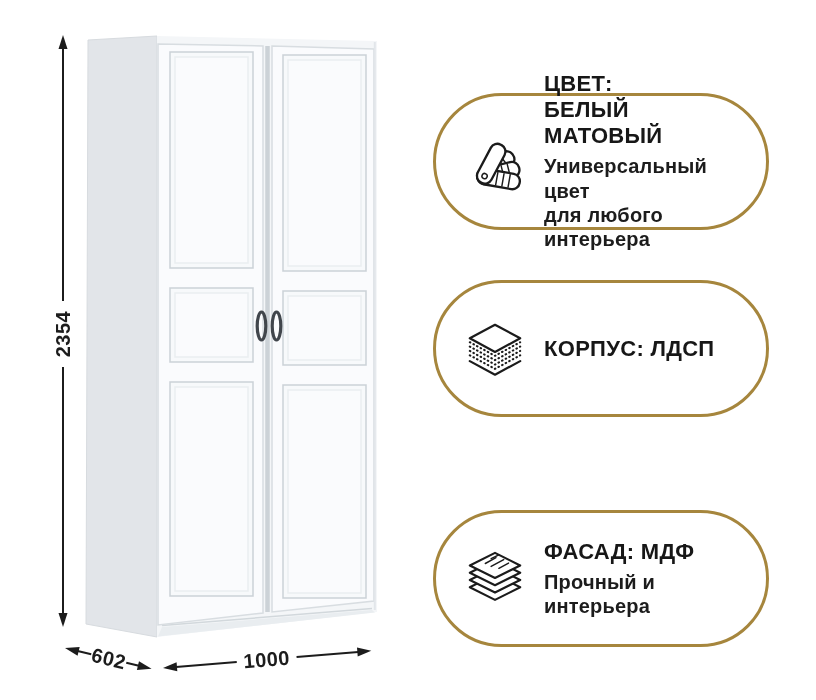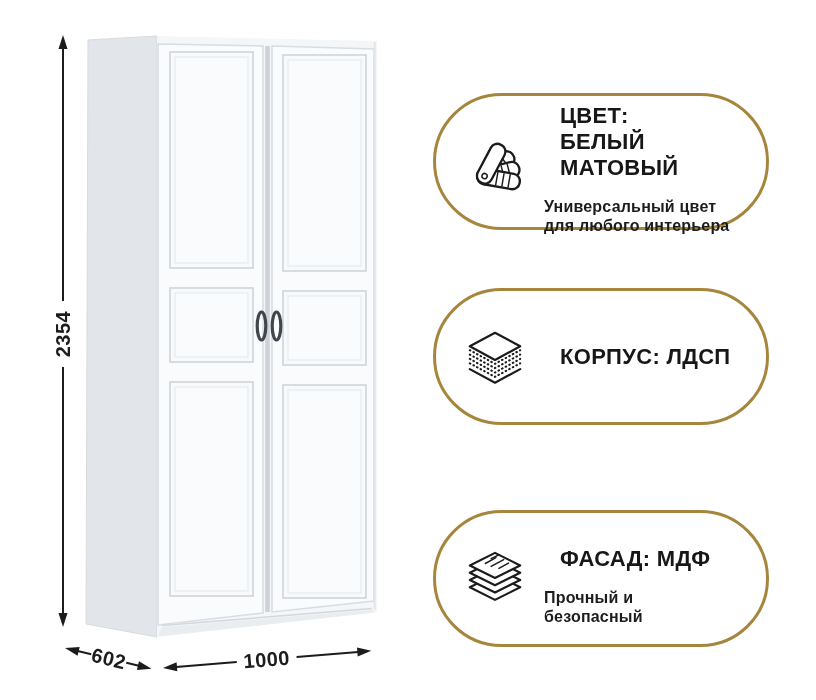--- a/index.html
+++ b/index.html
@@ -16,25 +16,25 @@
   }
   .badge{
     position:absolute;left:433px;width:336px;height:137px;box-sizing:border-box;
     background:#ffffff;border:3.5px solid #a6863d;border-radius:69px;
     display:flex;align-items:center;gap:18px;padding:0 18px 0 28px;
   }
   .badge-icon{flex:0 0 62px;width:62px;height:62px;}
   .badge-icon svg{width:62px;height:62px;display:block;}
   .badge-text{min-width:0;}
   .badge-title{
-    margin:16px;font-size:22px;font-weight:700;line-height:1.18;color:#171717;
+    margin:0;font-size:22px;font-weight:700;line-height:1.18;color:#171717;
     letter-spacing:0.3px;white-space:pre-line;
   }
   .badge-subtitle{
-    margin:5px 0 0 0;font-size:16px;font-weight:600;line-height:1.22;color:#1c1c1c;
+    margin:5px 0 0 0;font-size:20px;font-weight:600;line-height:1.22;color:#1c1c1c;
     letter-spacing:0.2px;white-space:pre-line;
   }
   .icon-stroke{stroke:#1b1b1b;fill:none;stroke-width:2.3;stroke-linejoin:round;stroke-linecap:round;}
   .icon-stroke-thin{stroke:#1b1b1b;fill:none;stroke-width:1.5;stroke-linecap:round;}
   .icon-dotted{stroke:#1b1b1b;fill:none;stroke-width:2.1;stroke-linecap:round;stroke-dasharray:0.6 3.6;}
   .icon-card{stroke:#1b1b1b;fill:#ffffff;stroke-width:2.4;stroke-linejoin:round;}
   .icon-sheet{stroke:#1b1b1b;fill:#ffffff;stroke-width:2.2;stroke-linejoin:round;}
 </style>
 </head>
 <body>
@@ -134,21 +134,21 @@
       </svg>
     </div>
     <div class="badge-text">
       <h3 class="badge-title">ЦВЕТ:
 БЕЛЫЙ МАТОВЫЙ</h3>
       <p class="badge-subtitle">Универсальный цвет
 для любого интерьера</p>
     </div>
   </article>
 
-  <article class="badge" style="top:288px">
+  <article class="badge" style="top:280px">
     <div class="badge-icon">
       <svg viewBox="0 0 64 64">
         <polygon class="icon-stroke" points="32,7 58,21 32,35 6,21"></polygon>
         <path class="icon-dotted" d="M6,25 L32,39 L58,25"></path>
         <path class="icon-dotted" d="M6,29.5 L32,43.5 L58,29.5"></path>
         <path class="icon-dotted" d="M6,34 L32,48 L58,34"></path>
         <path class="icon-dotted" d="M6,38.5 L32,52.5 L58,38.5"></path>
         <path class="icon-stroke" d="M6,44.5 L32,58.5 L58,44.5"></path>
       </svg>
     </div>
@@ -166,17 +166,17 @@
         <polygon class="icon-sheet" points="32,5 58,18 32,31 6,18"></polygon>
         <line class="icon-stroke-thin" x1="22" y1="16" x2="33" y2="10"></line>
         <line class="icon-stroke-thin" x1="28" y1="19" x2="41" y2="12"></line>
         <line class="icon-stroke-thin" x1="36" y1="21" x2="46" y2="15.5"></line>
         <line class="icon-stroke-thin" x1="28" y1="11" x2="36" y2="7"></line>
       </svg>
     </div>
     <div class="badge-text">
       <h3 class="badge-title">ФАСАД: МДФ</h3>
       <p class="badge-subtitle">Прочный и
-безопасный</p>
+интерьера</p>
     </div>
   </article>
 
 </div>
 
 </body></html>

